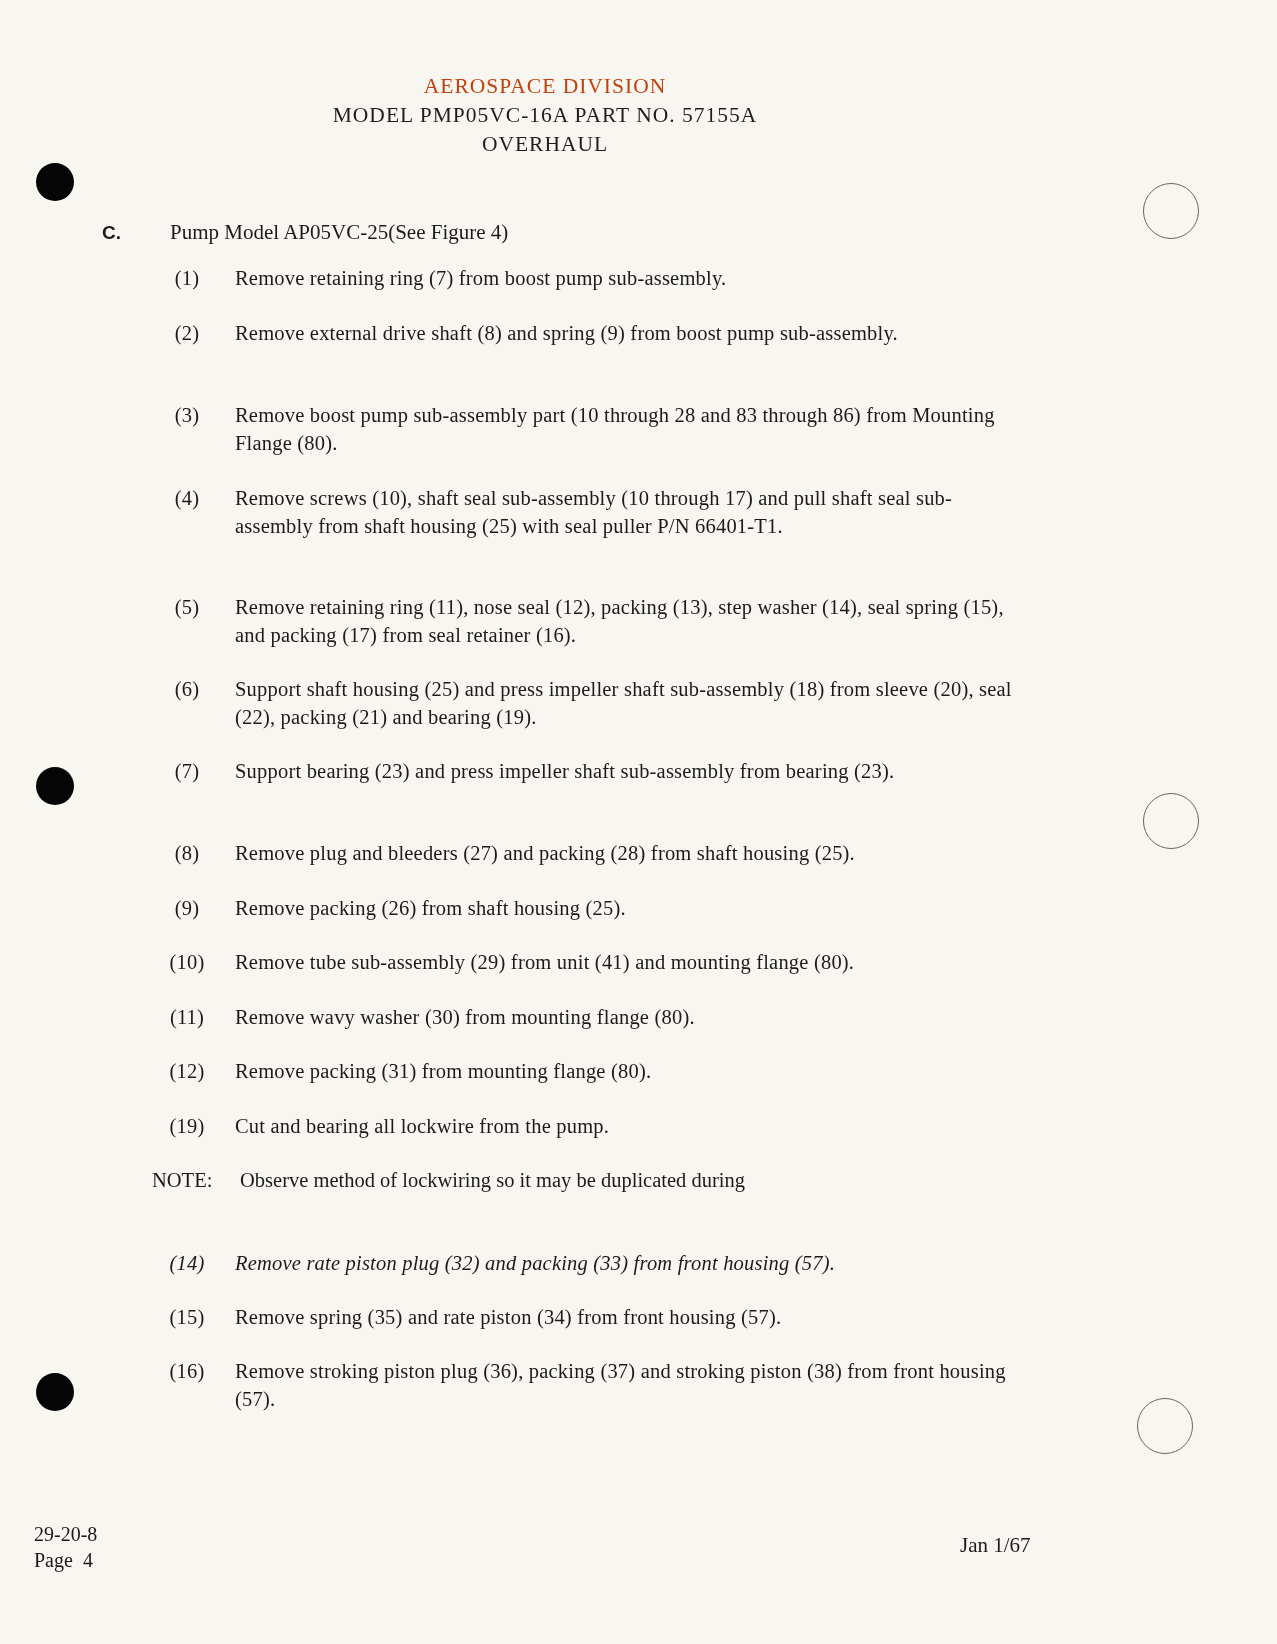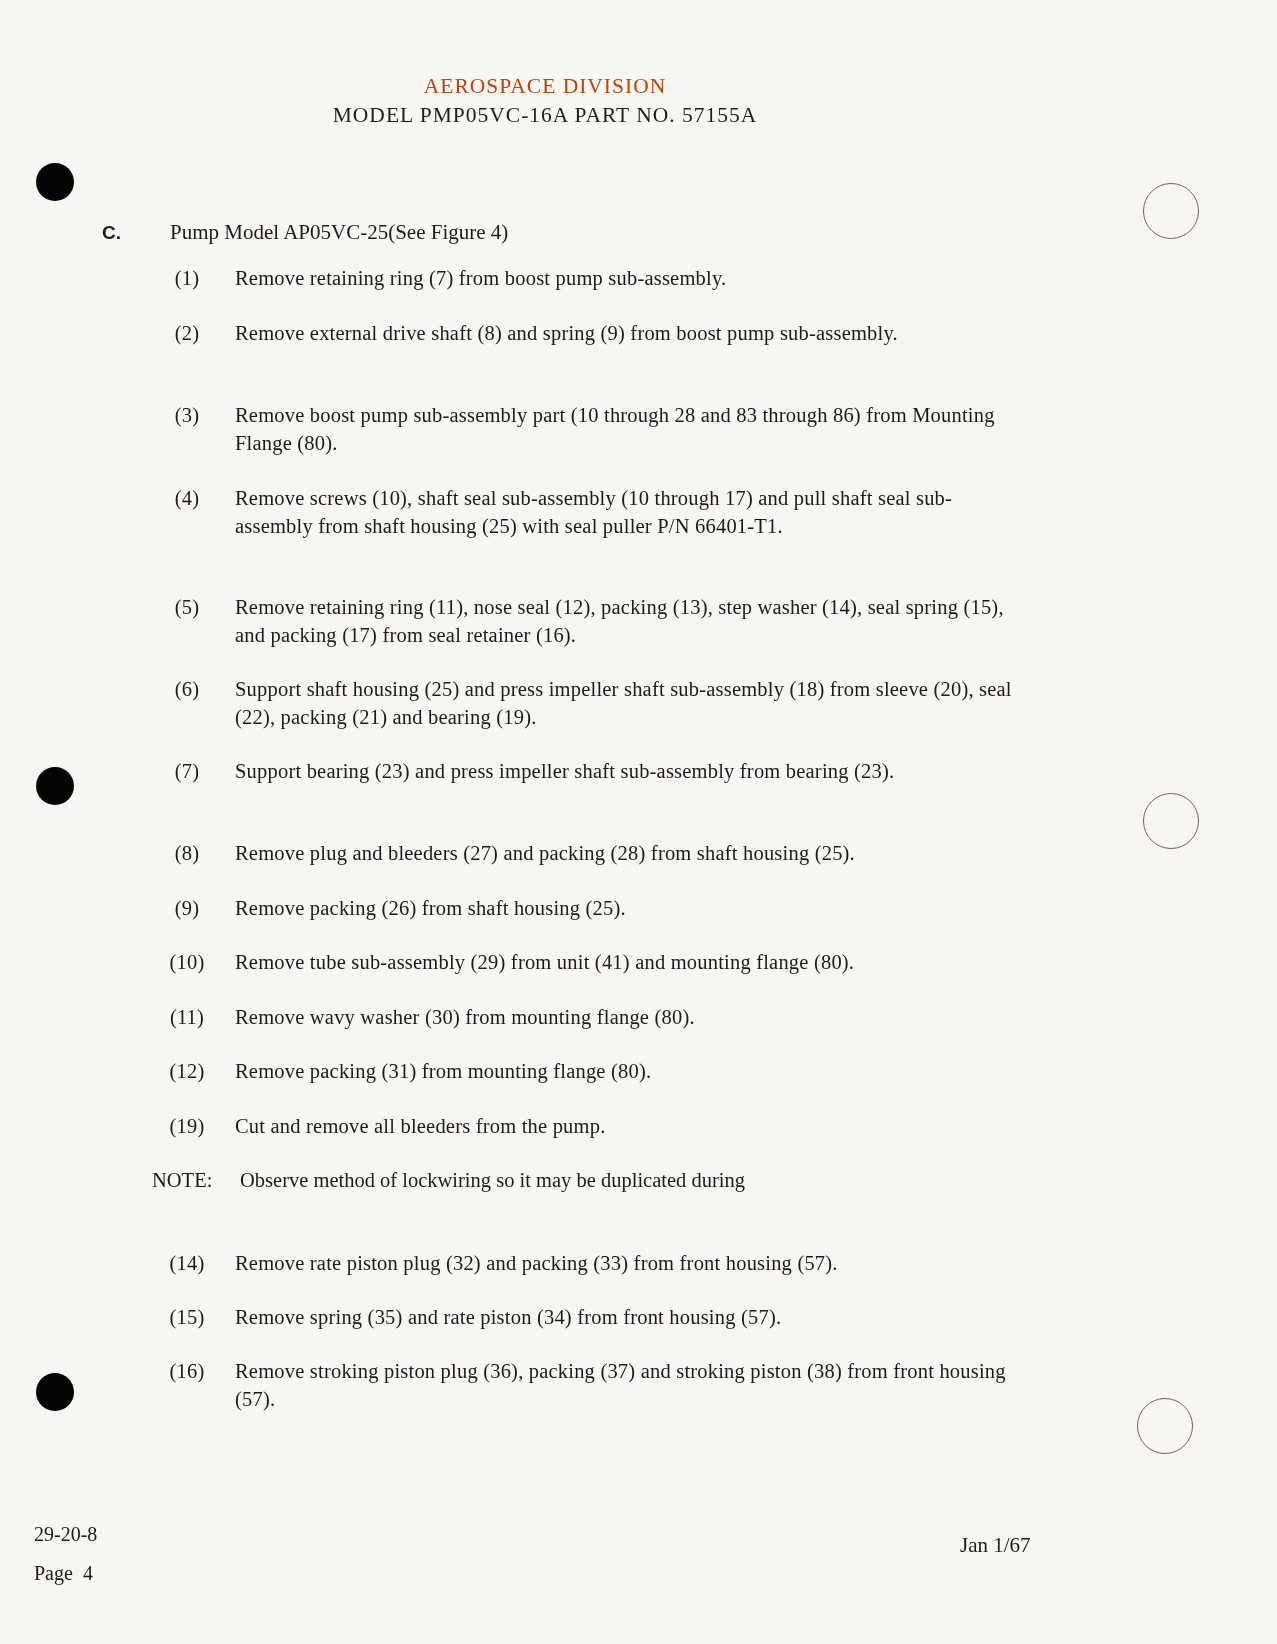--- a/index.html
+++ b/index.html
@@ -64,20 +64,21 @@
 <div class="hole" style="left:36px; top:163px;"></div>
 <div class="hole" style="left:36px; top:767px;"></div>
 <div class="hole" style="left:36px; top:1373px;"></div>
 <div class="ring" style="left:1143px; top:183px;"></div>
 <div class="ring" style="left:1143px; top:793px;"></div>
 <div class="ring" style="left:1137px; top:1398px;"></div>
 
 <div class="header">
   <div class="hdr1">AEROSPACE DIVISION</div>
   <div>MODEL PMP05VC-16A PART NO. 57155A</div>
+  <div>OVERHAUL</div>
 </div>
 
 <div class="section">
   <span class="letter">C.</span><span>Pump Model AP05VC-25(See Figure 4)</span>
 </div>
 
 <div class="step" style="top:264px;">
   <span class="num">(1)</span>
   <div class="text">Remove retaining ring (7) from boost pump sub-assembly.</div>
 </div>
@@ -120,37 +121,37 @@
 <div class="step" style="top:1003px;">
   <span class="num">(11)</span>
   <div class="text">Remove wavy washer (30) from mounting flange (80).</div>
 </div>
 <div class="step" style="top:1057px;">
   <span class="num">(12)</span>
   <div class="text">Remove packing (31) from mounting flange (80).</div>
 </div>
 <div class="step" style="top:1112px;">
   <span class="num">(19)</span>
-  <div class="text">Cut and remove all bleeders from the pump.</div>
+  <div class="text">Cut and bearing all lockwire from the pump.</div>
 </div>
 
 <div class="note">
   <div><span class="lbl">NOTE:</span><span>Observe method of lockwiring so it may be duplicated during</span></div>
 </div>
 
-<div class="step" style="top:1249px;">
+<div class="step" style="top:1249px;font-style:italic;">
   <span class="num">(14)</span>
   <div class="text">Remove rate piston plug (32) and packing (33) from front housing (57).</div>
 </div>
 <div class="step" style="top:1303px;">
   <span class="num">(15)</span>
   <div class="text">Remove spring (35) and rate piston (34) from front housing (57).</div>
 </div>
 <div class="step" style="top:1357px;">
   <span class="num">(16)</span>
   <div class="text">Remove stroking piston plug (36), packing (37) and stroking piston (38) from front housing (57).</div>
 </div>
 
 <div class="footer-left">
   <div>29-20-8</div>
-  <div style="white-space:pre;margin-top:13px;">Page  4</div>
+  <div style="white-space:pre;">Page  4</div>
 </div>
 <div class="footer-right">Jan 1/67</div>
 
 </body></html>

